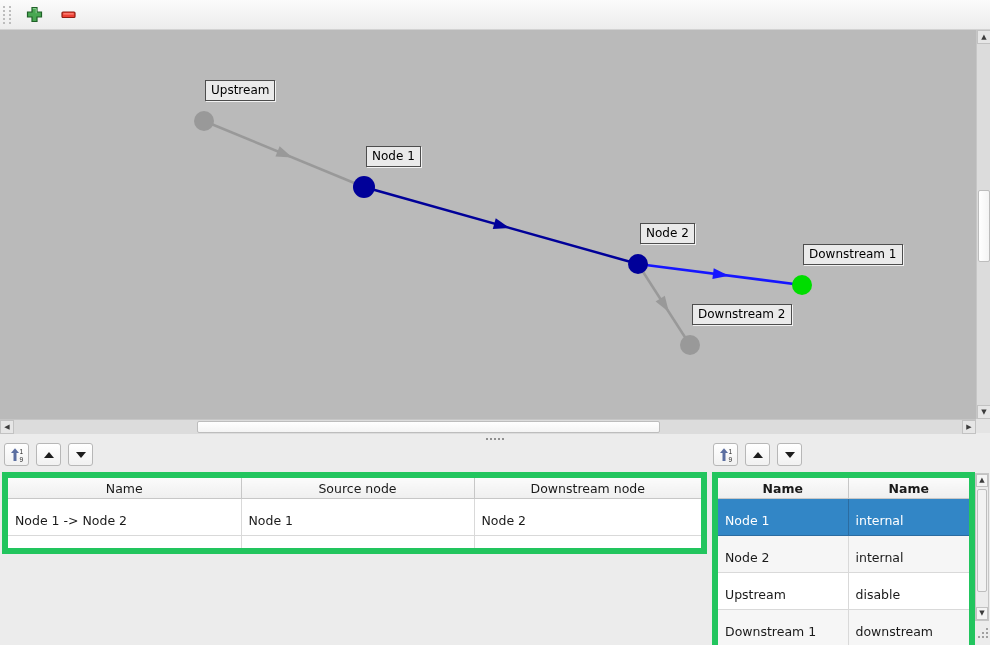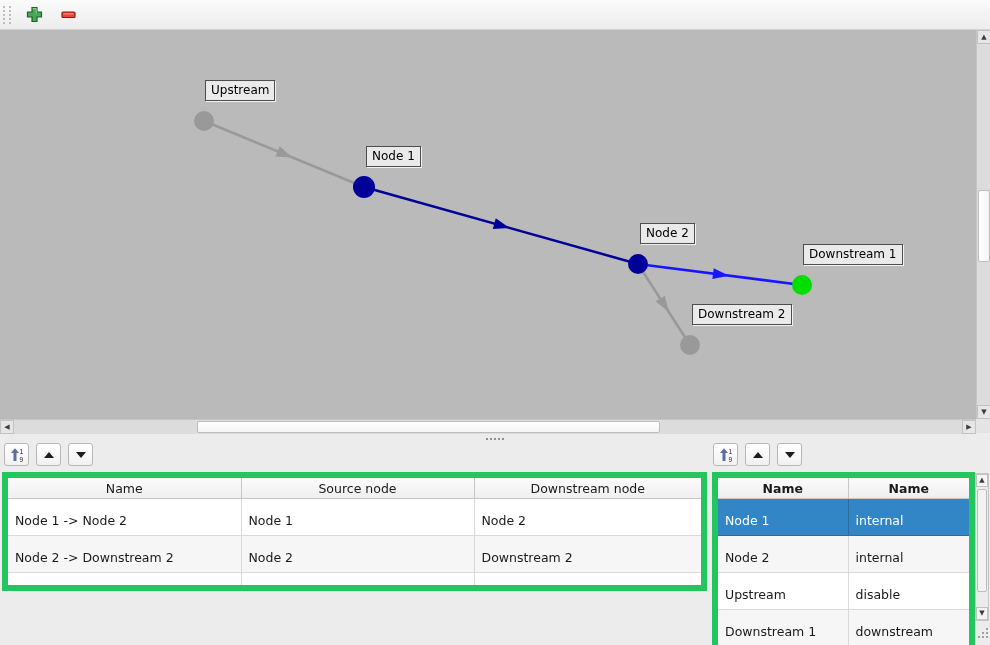--- a/index.html
+++ b/index.html
@@ -202,25 +202,20 @@
       <th>Source node</th>
       <th>Downstream node</th>
     </tr>
   </thead>
   <tbody id="edges-body">
       <tr>
         <td>Node 1 -&gt; Node 2</td>
         <td>Node 1</td>
         <td>Node 2</td>
       </tr>
-      <tr>
-        <td>Node 2 -&gt; Downstream 2</td>
-        <td>Node 2</td>
-        <td>Downstream 2</td>
-      </tr>
       <tr class="partial">
         <td></td>
         <td></td>
         <td></td>
       </tr>
     </tbody>
 </table>
 
 <table class="tbl nodes nodes-tbl">
   <colgroup>

